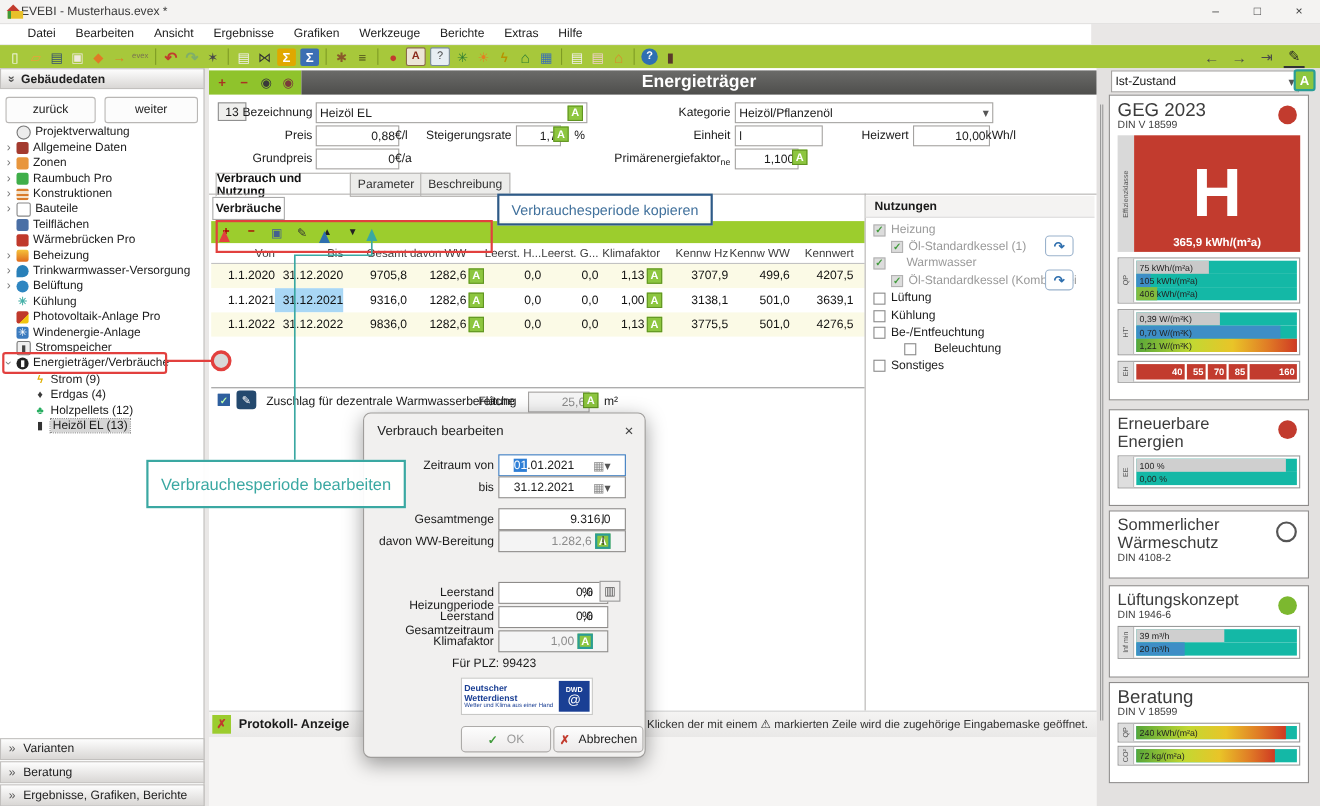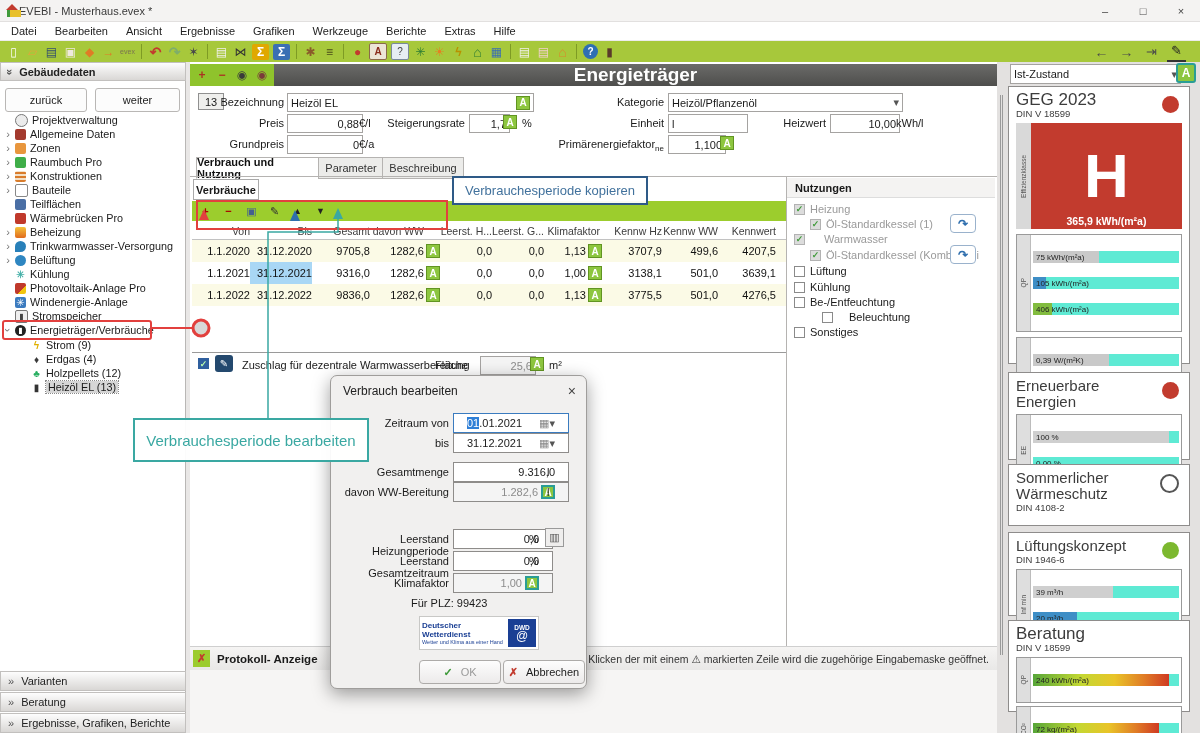--- a/index.html
+++ b/index.html
@@ -6,41 +6,41 @@
   .screen{position:relative;width:1200px;height:733px;background:#e9e7e6;font-family:"Liberation Sans",sans-serif;font-size:11px;color:#1a1a1a;overflow:hidden}
   .ab{position:absolute;box-sizing:border-box}
   
   .titlebar{left:0;top:0;width:1200px;height:22px;background:#f4f3f2;border-bottom:1px solid #e2e0df;display:flex;align-items:center;padding-left:6px;gap:0}
   .appicon{width:13px;height:13px;position:relative;flex:none}
   .appicon .roof{position:absolute;left:0;top:0;width:0;height:0;border-left:6.5px solid transparent;border-right:6.5px solid transparent;border-bottom:6px solid #c23b2e}
   .appicon .body{position:absolute;left:1px;top:6px;width:11px;height:7px;background:#e8c02a;border-left:3px solid #3f9a3a}
   .titletext{font-size:11px;color:#3a3a3a}
   .winbtns{margin-left:auto;display:flex}
   .winbtn{width:38px;height:22px;display:flex;align-items:center;justify-content:center;color:#444;font-size:11px}
-  .menubar{left:0;top:22px;width:1200px;height:19px;background:#fff;display:flex;align-items:center;gap:0;padding-left:2px;border-bottom:1px solid #ececec}
+  .menubar{left:0;top:22px;width:992px;height:19px;background:#fff;display:flex;align-items:center;gap:0;padding-left:16px;border-bottom:1px solid #ececec}
   .menuitem{padding:0 9px;color:#222;font-size:11px}
   .toolbar{left:0;top:41px;width:1200px;height:21px;background:#a7c83b;display:flex;align-items:center;padding:0 4px}
   .ti{width:19px;height:18px;display:flex;align-items:center;justify-content:center;font-size:12px;flex:none}
   .tsep{width:1px;height:15px;background:#7e9b24;margin:0 4px;flex:none}
   .tool-right{margin-left:auto;display:flex;align-items:center;padding-right:10px;gap:6px}
   
   .sidebar{left:0;top:62px;width:186px;height:671px;background:#fff;border-right:1px solid #b9b7b5}
   .grad{background:linear-gradient(#fdfdfd,#d9d7d5);border:1px solid #c2c0be}
   .sbheader{left:0;top:0;width:186px;height:19px;display:flex;align-items:center;gap:6px;padding:0 6px;font-weight:bold;font-size:11px;color:#222}
   .navbtn{height:24px;background:#fcfcfc;border:1px solid #b9b7b5;border-radius:3px;display:flex;align-items:center;justify-content:center;font-size:11px;color:#222}
   .titem{position:absolute;left:2px;width:182px;height:14px;display:flex;align-items:center;font-size:10.8px;color:#1a1a1a;white-space:nowrap}
   .texp{width:12px;flex:none;color:#777;font-size:11px;text-align:center;line-height:10px}
   .texp.c::before{content:"›";display:inline-block}
   .texp.e::before{content:"›";display:inline-block;transform:rotate(90deg)}
   .ticn{width:11px;height:11px;border-radius:2px;display:inline-block;margin:0 4px 0 1px;flex:none;text-align:center;line-height:11px;font-size:10px}
   .sel-label{background:#d6d6d6;outline:1px dotted #8a8a8a;padding:0 2px}
   .bpanel{left:0;width:186px;height:20px;display:flex;align-items:center;gap:7px;padding:0 7px;font-size:11px;color:#222}
   
   .main{left:190px;top:62px;width:807px;height:671px;background:#fff}
-  .mheader{background:linear-gradient(#6b6b69,#4e4e4c);color:#fff;font-weight:bold;font-size:19px;display:flex;align-items:center;justify-content:center}
+  .mheader{background:linear-gradient(#6b6b69,#4e4e4c);color:#fff;font-weight:bold;font-size:16px;display:flex;align-items:center;justify-content:center}
   .minibar{background:#8fc32c;display:flex;align-items:center;padding:0 3px;gap:2px}
   .mi{width:18px;height:17px;display:flex;align-items:center;justify-content:center;font-size:12px}
   .lbl{position:absolute;text-align:right;font-size:11px;color:#1a1a1a}
   .inp{position:absolute;border:1px solid #a5a3a1;background:#fff;display:flex;align-items:center;padding:0 3px;font-size:11px}
   .inp.num{justify-content:flex-end}
   .inp.gray{color:#8c8c8c;background:#f4f4f4}
   .unit{position:absolute;font-size:11px;color:#1a1a1a}
   .abadge{display:inline-flex;width:14px;height:14px;background:#8dc63f;border:1px solid #619422;color:#fff;font-weight:bold;font-size:10px;align-items:center;justify-content:center;box-sizing:border-box;flex:none}
   .abadge.teal{border:2px solid #2a9d96}
   .tab{position:absolute;height:20px;display:flex;align-items:center;justify-content:center;font-size:11px;border:1px solid #b5b3b1;background:#ececea;color:#333}
@@ -62,21 +62,21 @@
   
   .rpanel{left:997px;top:62px;width:203px;height:671px;background:#e3e1e0}
   .card{position:absolute;background:#fff;border:1px solid #8e8c8b;padding:5px 7px;box-sizing:border-box}
   .cardtitle{font-size:15px;color:#3c3c3c;line-height:16px}
   .cardsub{font-size:9.5px;color:#3c3c3c}
   .dot{position:absolute;border-radius:50%}
   .vtext{writing-mode:vertical-rl;transform:rotate(180deg);font-size:6.5px;color:#555;letter-spacing:0;text-align:center}
   .barbox{border:1px solid #9a9a9a;display:flex;background:#fff}
   .barlbl{width:13px;background:#dedede;border-right:1px solid #bcbcbc;display:flex;align-items:center;justify-content:center;flex:none}
   .bars{flex:1;padding:2px}
-  .brow{position:relative;height:12px;margin:14px 0;background:#5eead4}
+  .brow{position:relative;height:12px;margin:0 0;background:#14b8a6}
   .bfill{position:absolute;left:0;top:0;bottom:0}
   .btext{position:absolute;left:3px;top:1.5px;font-size:8px;white-space:nowrap;color:#222}
   .gradbar{background:linear-gradient(90deg,#57a639 0%,#c3d832 35%,#e9c428 60%,#e07b26 82%,#cf3a23 100%)}
   .ehseg{background:#c23b2e;color:#fff;font-size:8.5px;font-weight:bold;display:flex;align-items:center;justify-content:flex-end;padding-right:2px;height:14px}
   
   .annbox{position:absolute;background:rgba(255,255,255,.94);display:flex;align-items:center;justify-content:center;z-index:100}
   .g-dd::before{content:"▾";color:#555}
   .g-cal::before{content:"▦";color:#8a8a8a}
   .g-check::before{content:"✓";color:#3f9a3a;font-weight:bold}
   .g-x::before{content:"✗";color:#c23b2e;font-weight:bold}

